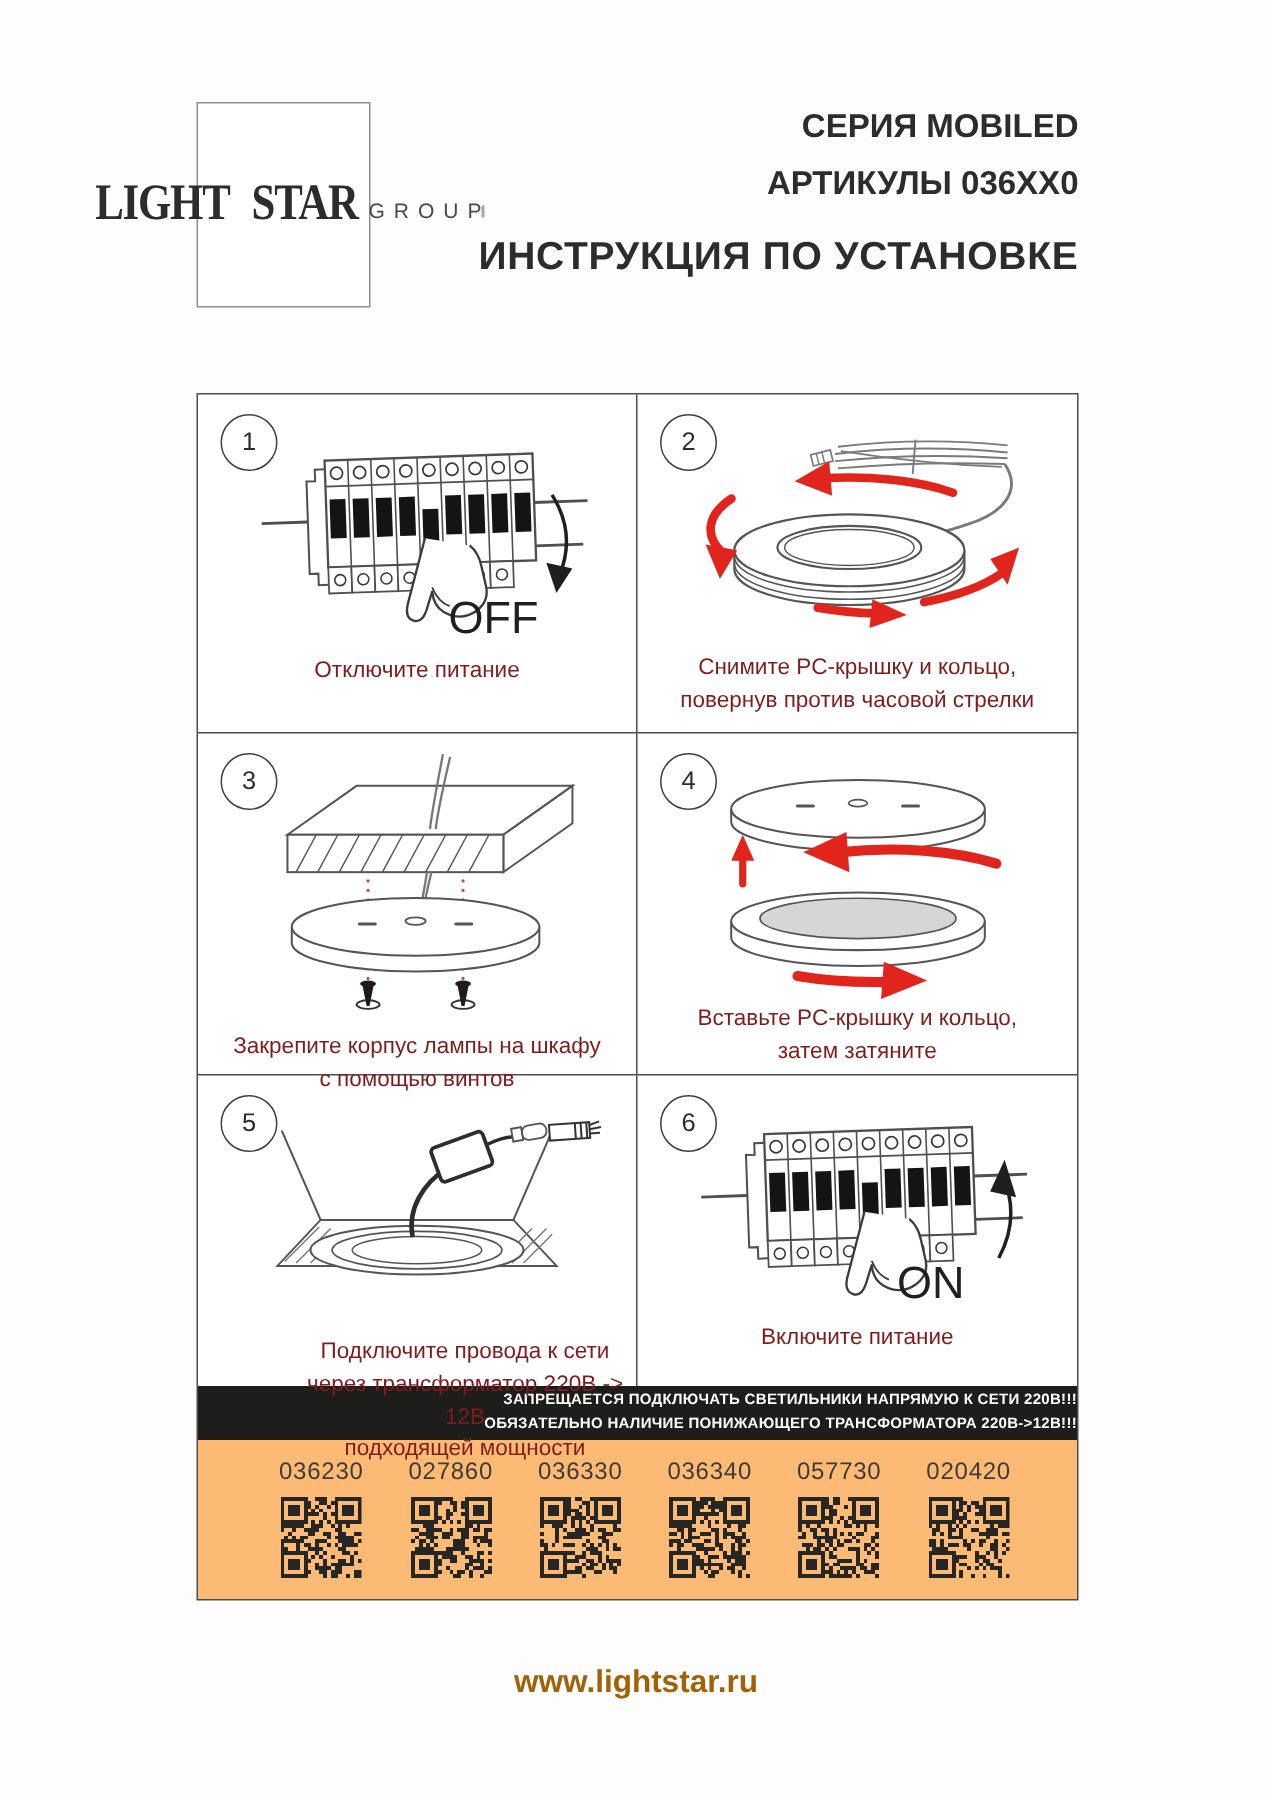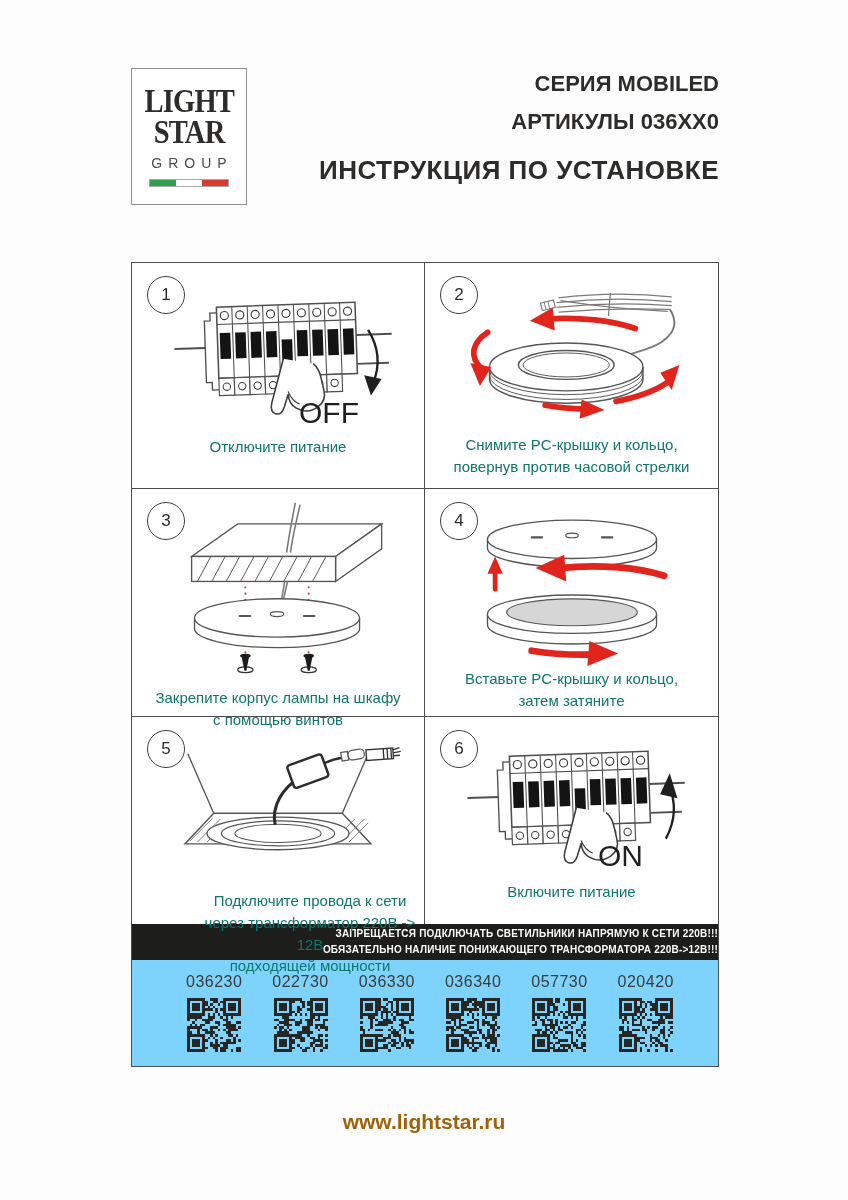--- a/index.html
+++ b/index.html
@@ -2,21 +2,21 @@
 <html><head>
 <meta charset="utf-8">
 <style>
   html,body { margin:0; padding:0; background:#fdfdfd; }
   .page { position:relative; width:848px; height:1200px; background:#fdfdfd;
           font-family:"Liberation Sans", sans-serif; color:#2d2c2b; overflow:hidden; }
 
   
   .logo-box { position:absolute; left:131px; top:68px; width:114px; height:135px;
               border:1px solid #8f8f8f; background:#fff;
-              display:flex; flex-direction:column; align-items:center; justify-content:center; }
+              display:flex; flex-direction:row; align-items:center; justify-content:center; }
   .logo-word { font-family:"Liberation Serif", serif; font-weight:bold; font-size:34px;
                line-height:0.9; color:#2d2c2b; transform:scaleX(0.84); letter-spacing:-1px; }
   .logo-group { font-size:14px; color:#4a4a49; letter-spacing:6px; margin-right:-6px; margin-top:7px; }
   .logo-flag { width:80px; height:8px; display:flex; margin-top:8px; border:1px solid #a8a8a8; box-sizing:border-box; }
   .flag-seg { flex:1; height:100%; }
 
   
   .header-series { position:absolute; top:73px; right:129px; text-align:right;
                    font-weight:bold; font-size:22px; line-height:1; }
   .header-series .line2 { margin-top:16px; }
@@ -28,35 +28,35 @@
           border:1px solid #4d4d4d; box-sizing:border-box; background:#fff; }
   .cells { display:grid; grid-template-columns:1fr 1fr; grid-template-rows:226px 228px 207px; }
   .cell { position:relative; box-sizing:border-box; display:flex; flex-direction:column; align-items:center; }
   .cell:nth-child(odd) { border-right:1px solid #4d4d4d; }
   .cell:nth-child(-n+4) { border-bottom:1px solid #4d4d4d; }
   .badge { position:absolute; left:15px; top:13px; width:36px; height:36px; border:1.4px solid #3f3f3f;
            border-radius:50%; display:flex; align-items:center; justify-content:center;
            font-size:17px; color:#2d2d2d; background:#fff; }
   .illus { flex:1; display:flex; align-items:center; justify-content:center; width:100%;
            position:relative; padding-top:8px; box-sizing:border-box; }
-  .caption { text-align:center; font-size:15px; color:#0f766e; line-height:1.45;
+  .caption { text-align:center; font-size:15px; color:#7f1d1d; line-height:1.45;
              white-space:pre-line; margin-bottom:18px; }
   .caption.single { margin-bottom:30px; }
   .caption.left { text-align:center; align-self:flex-start; margin-left:64px; margin-bottom:16px; }
   .illus-label { position:absolute; font-size:30px; color:#1f1f1f; }
   .label-off { left:167px; top:133px; }
   .label-on  { left:173px; top:122px; }
 
   
   .warning { background:#1d1d1b; color:#ffffff; text-align:right;
              font-weight:bold; font-size:10px; line-height:1.55; letter-spacing:0.2px;
              padding:2px 0 3px 0; }
 
   
-  .articles { display:flex; justify-content:space-between; padding:13px 44px 14px 54px; background:#7dd3fc; }
+  .articles { display:flex; justify-content:space-between; padding:13px 44px 14px 54px; background:#fdba74; }
   .article { display:flex; flex-direction:column; align-items:center; }
   .article-number { font-size:16px; color:#3b3b3a; letter-spacing:0.5px; margin-bottom:7px; }
   .qr { width:54px; height:54px; }
   .qr svg { width:54px; height:54px; display:block; }
 
   
   .footer { position:absolute; left:0; right:0; top:1110px; text-align:center;
             font-weight:bold; font-size:21px; color:#a16207; }
 </style>
 </head>
@@ -632,21 +632,21 @@
                 <rect x="6" y="60" width="3" height="3"></rect>
                 <rect x="9" y="60" width="3" height="3"></rect>
                 <rect x="12" y="60" width="3" height="3"></rect>
                 <rect x="15" y="60" width="3" height="3"></rect>
                 <rect x="18" y="60" width="3" height="3"></rect>
               </g>
             </svg>
           </div>
       </div>
       <div class="article">
-        <div class="article-number">022730</div>
+        <div class="article-number">027860</div>
         <div class="qr">
             <svg viewBox="0 0 63 63" shape-rendering="crispEdges">
               <g fill="#262624">
                 <rect x="21" y="0" width="3" height="3"></rect>
                 <rect x="24" y="0" width="3" height="3"></rect>
                 <rect x="27" y="0" width="3" height="3"></rect>
                 <rect x="30" y="0" width="3" height="3"></rect>
                 <rect x="21" y="3" width="3" height="3"></rect>
                 <rect x="30" y="3" width="3" height="3"></rect>
                 <rect x="33" y="3" width="3" height="3"></rect>

